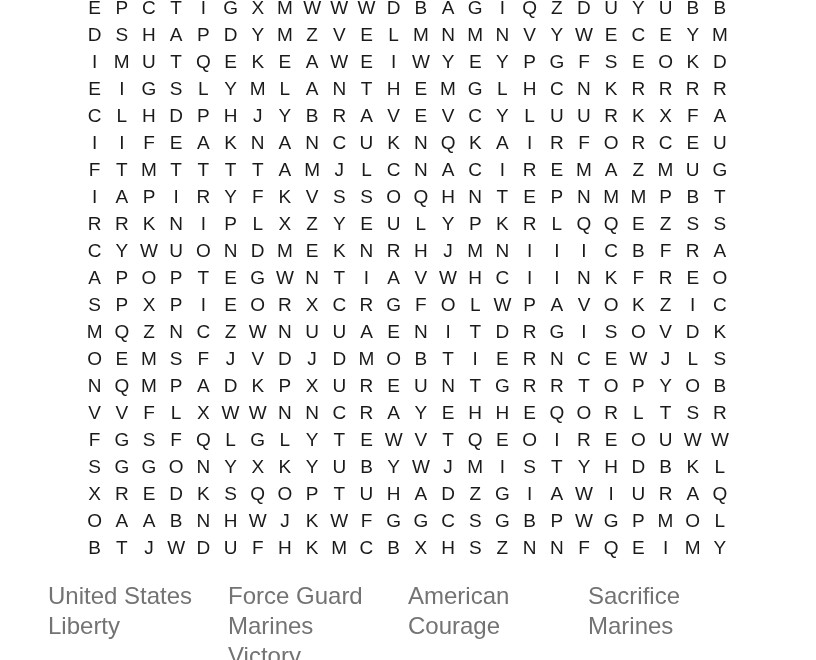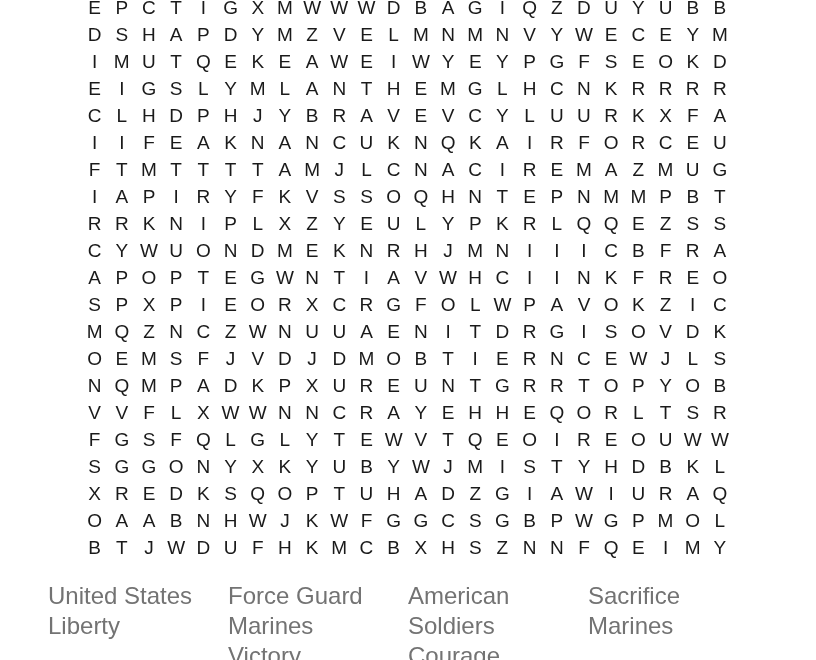--- a/index.html
+++ b/index.html
@@ -564,21 +564,20 @@
         <div class="word">United States</div>
         <div class="word">Liberty</div>
       </div>
       <div class="word-col">
         <div class="word">Force Guard</div>
         <div class="word">Marines</div>
         <div class="word">Victory</div>
       </div>
       <div class="word-col">
         <div class="word">American</div>
-        <div class="word">Soldiers</div>
         <div class="word">Courage</div>
       </div>
       <div class="word-col">
         <div class="word">Sacrifice</div>
         <div class="word">Marines</div>
       </div>
     </div>
 </div>
 
 </body></html>

